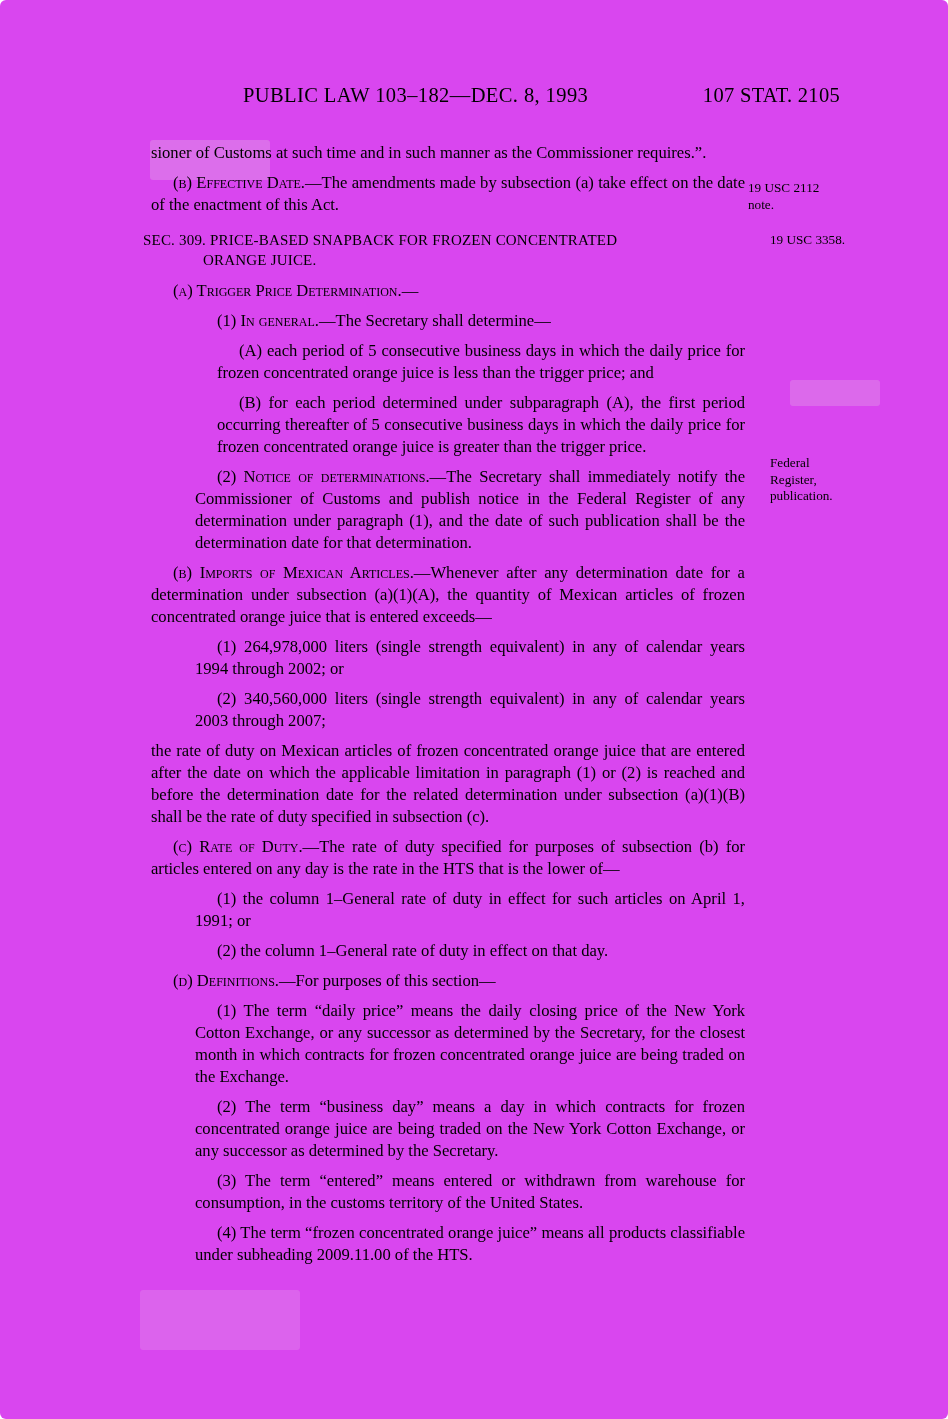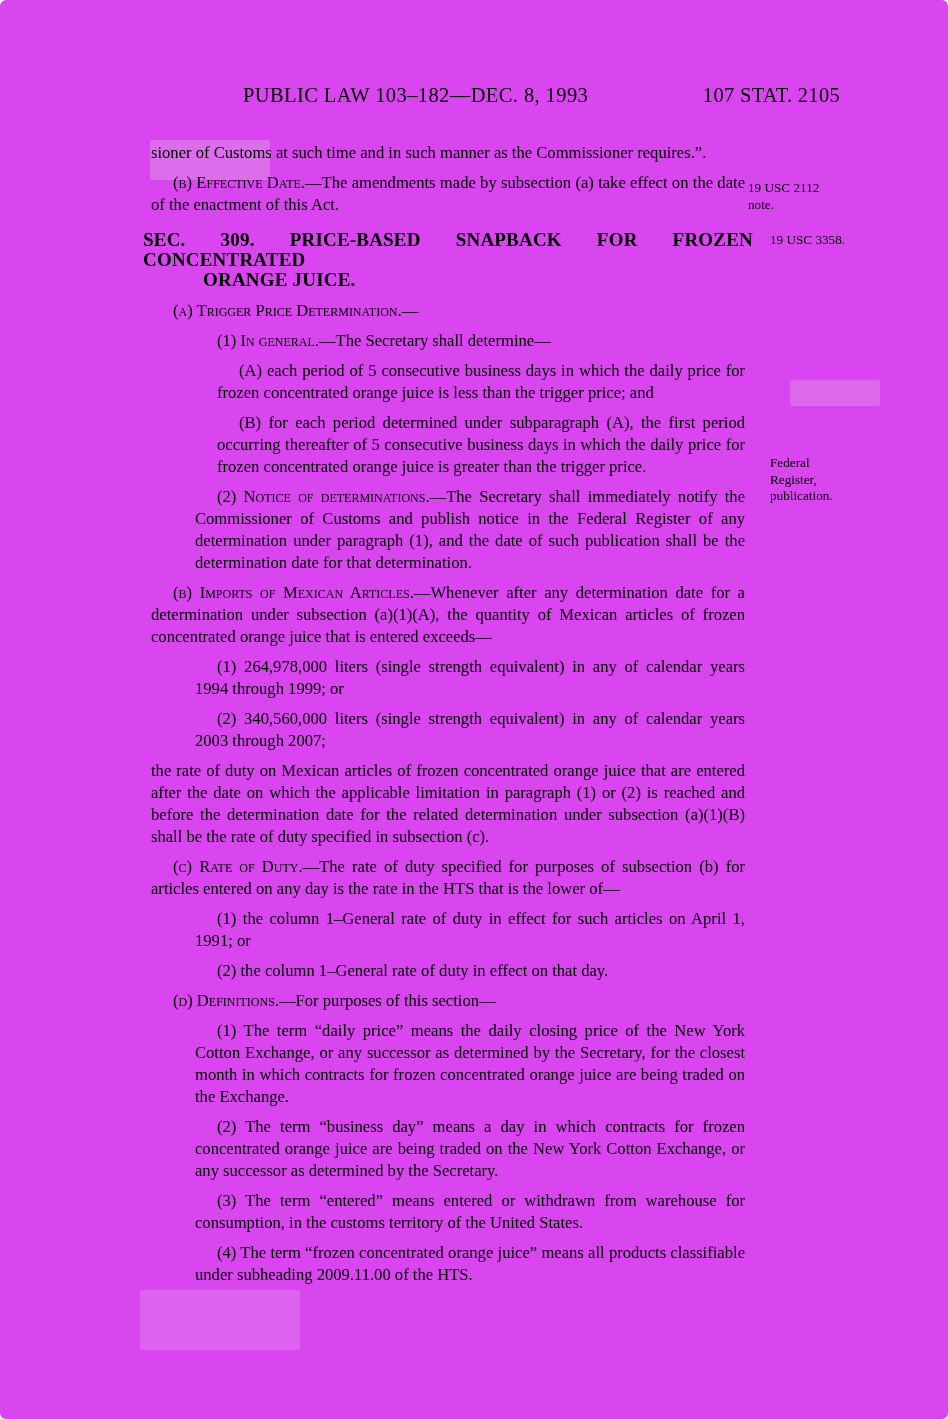--- a/index.html
+++ b/index.html
@@ -70,22 +70,22 @@
   .ind3 { padding-left: 66px; text-indent: 22px; }
 
   .sc {
     font-variant: small-caps;
   }
 
   
   .sec-head {
     margin-top: 14px;
     margin-bottom: 10px;
-    font-weight: bold;
-    font-size: 19px;
+    font-weight: normal;
+    font-size: 15px;
     line-height: 20px;
     letter-spacing: 0.2px;
   }
   .sec-head .line2 {
     display: block;
     padding-left: 60px;
   }
 
   
   .marginal {
@@ -152,21 +152,21 @@
     <p class="ind2"><span class="sc">(1) In general.—</span><span>The Secretary shall determine—</span></p>
 
     <p class="ind3">(A) each period of 5 consecutive business days in which the daily price for frozen concentrated orange juice is less than the trigger price; and</p>
 
     <p class="ind3">(B) for each period determined under subparagraph (A), the first period occurring thereafter of 5 consecutive business days in which the daily price for frozen concentrated orange juice is greater than the trigger price.</p>
 
     <p class="ind2"><span class="sc">(2) Notice of determinations.—</span><span>The Secretary shall immediately notify the Commissioner of Customs and publish notice in the Federal Register of any determination under paragraph (1), and the date of such publication shall be the determination date for that determination.</span></p>
 
     <p class="ind1"><span class="sc">(b) Imports of Mexican Articles.—</span><span>Whenever after any determination date for a determination under subsection (a)(1)(A), the quantity of Mexican articles of frozen concentrated orange juice that is entered exceeds—</span></p>
 
-    <p class="ind2">(1) 264,978,000 liters (single strength equivalent) in any of calendar years 1994 through 1999; or</p>
+    <p class="ind2">(1) 264,978,000 liters (single strength equivalent) in any of calendar years 1994 through 2002; or</p>
 
     <p class="ind2">(2) 340,560,000 liters (single strength equivalent) in any of calendar years 2003 through 2007;</p>
 
     <p>the rate of duty on Mexican articles of frozen concentrated orange juice that are entered after the date on which the applicable limitation in paragraph (1) or (2) is reached and before the determination date for the related determination under subsection (a)(1)(B) shall be the rate of duty specified in subsection (c).</p>
 
     <p class="ind1"><span class="sc">(c) Rate of Duty.—</span><span>The rate of duty specified for purposes of subsection (b) for articles entered on any day is the rate in the HTS that is the lower of—</span></p>
 
     <p class="ind2">(1) the column 1–General rate of duty in effect for such articles on April 1, 1991; or</p>
 
     <p class="ind2">(2) the column 1–General rate of duty in effect on that day.</p>

